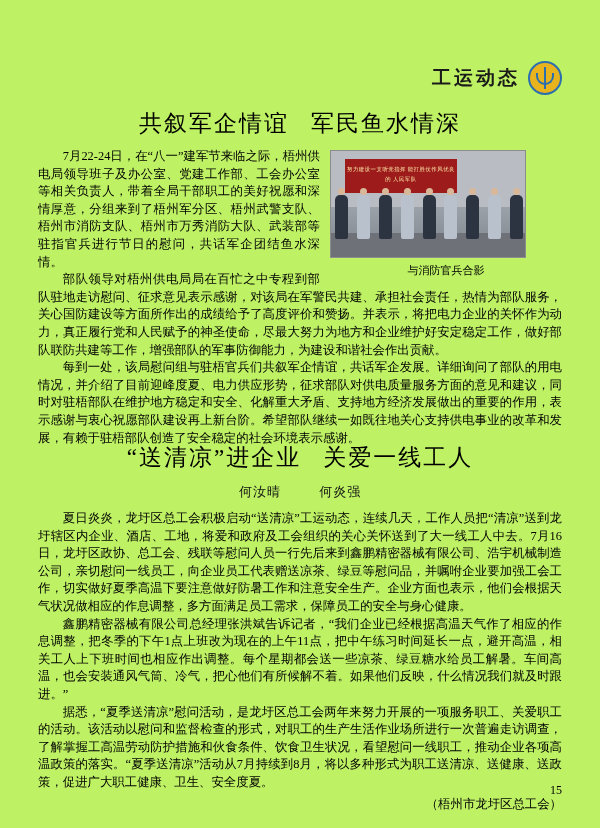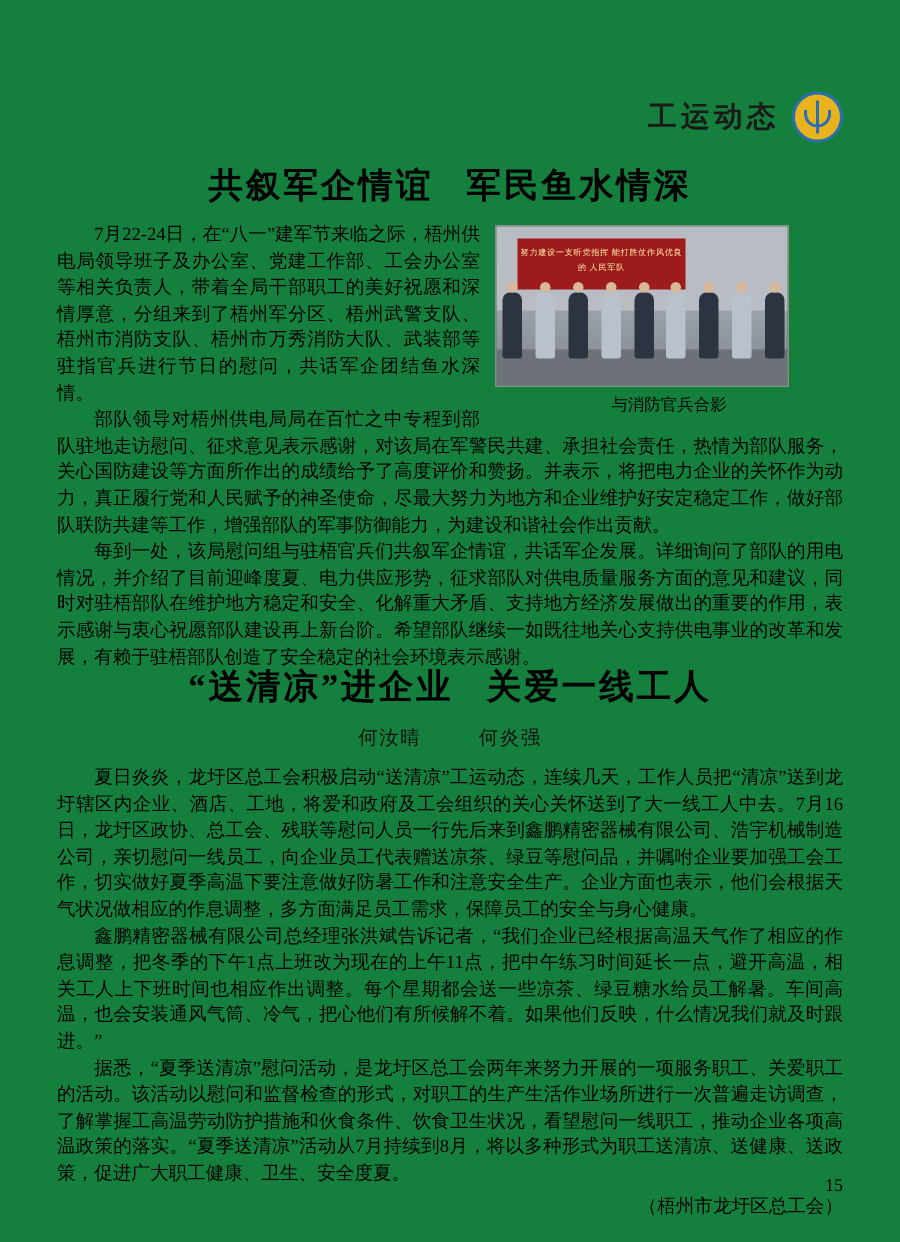--- a/index.html
+++ b/index.html
@@ -7,21 +7,21 @@
     padding: 0;
     background: #d8d8d8;
   }
   body {
     font-family: "Liberation Serif", "DejaVu Serif", serif;
   }
   .page {
     position: relative;
     width: 600px;
     height: 828px;
-    background: #15803d;
+    background: #bef264;
     margin: 0 auto;
     box-sizing: border-box;
     overflow: hidden;
   }
   .page-inner {
     position: absolute;
     left: 38px;
     top: 30px;
     width: 524px;
     height: 768px;
@@ -81,21 +81,21 @@
     position: absolute;
     width: 100%;
   }
   .article-1 { top: 78px; }
   .article-2 { top: 412px; }
 
   h1.headline {
     margin: 0;
     text-align: center;
     font-family: "Liberation Serif", "DejaVu Serif", serif;
-    font-weight: bold;
+    font-weight: normal;
     font-size: 23px;
     letter-spacing: 2px;
     color: #000;
   }
   h1.headline .gap { display: inline-block; width: 22px; }
 
   .byline {
     margin: 10px 0 0 0;
     text-align: center;
     font-size: 13px;

